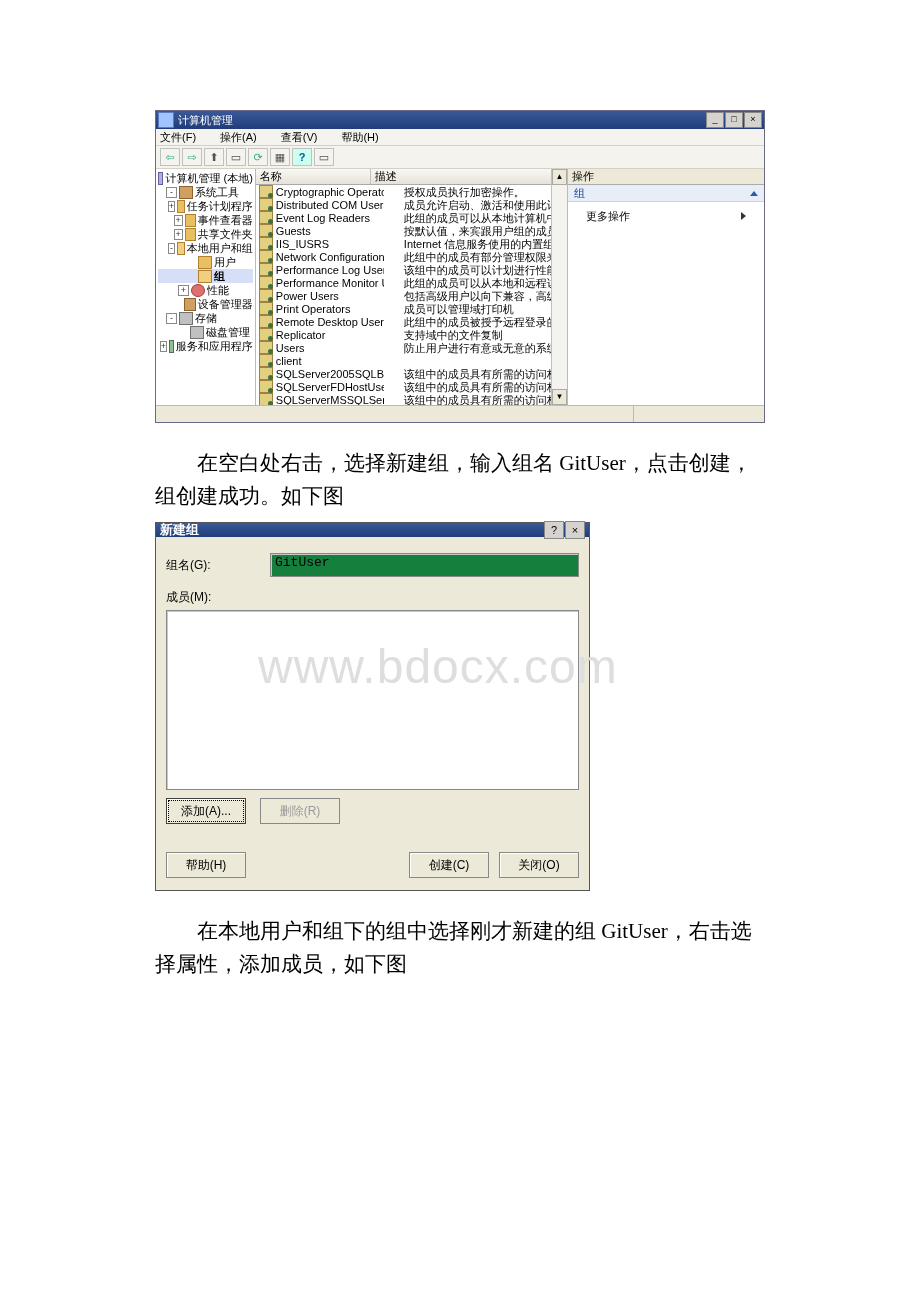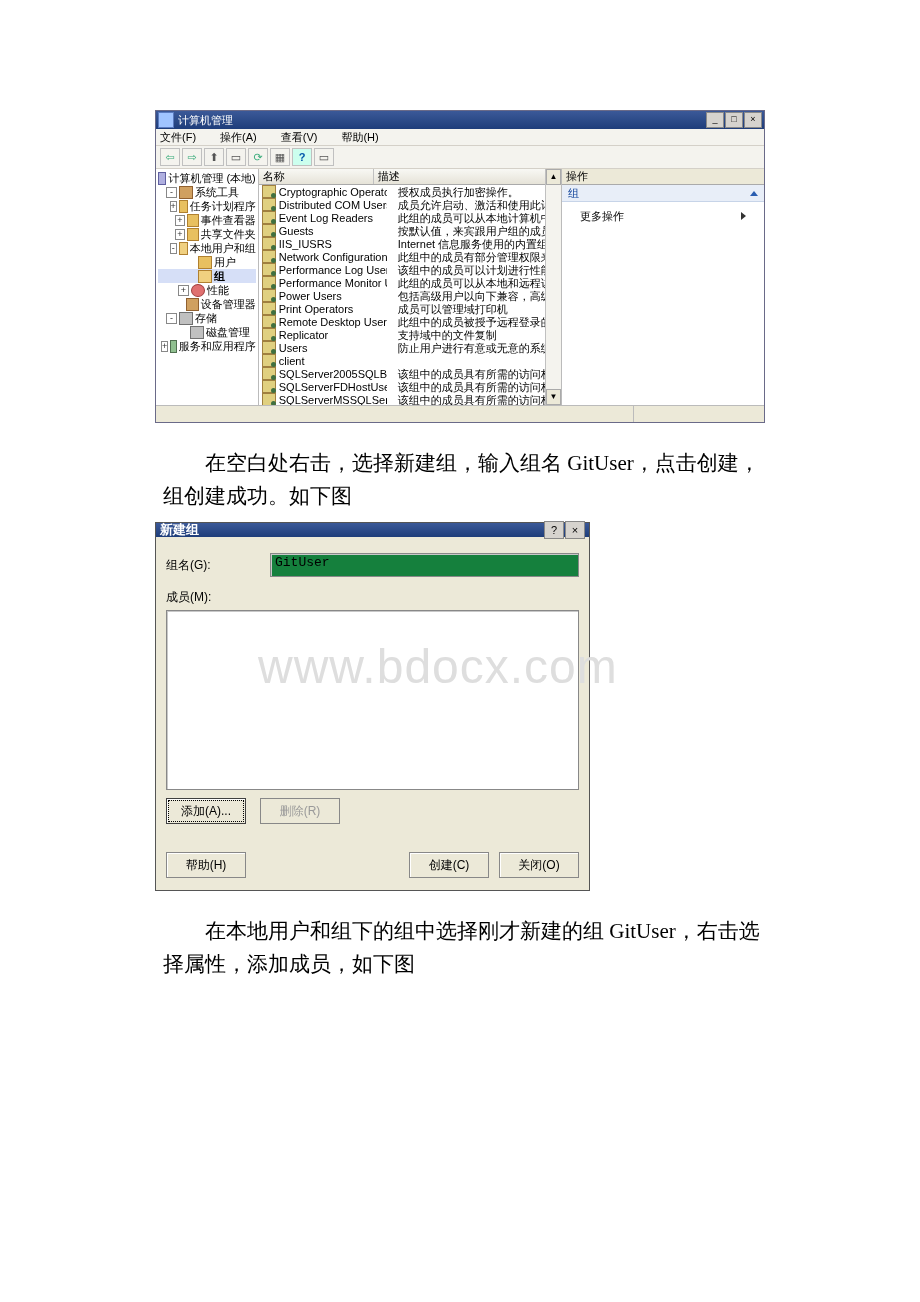--- a/index.html
+++ b/index.html
@@ -157,21 +157,21 @@
   }
   .lr .grp-icon::after {
     content: "";
     position: absolute;
     width: 5px; height: 5px;
     background: #407040;
     border-radius: 50%;
     right: -1px; bottom: -1px;
   }
   .lr .c1 { width: 108px; overflow: hidden; white-space: nowrap; text-overflow: clip; }
-  .lr .c2 { flex: 1; overflow: hidden; white-space: nowrap; padding-left: 11px; }
+  .lr .c2 { flex: 1; overflow: hidden; white-space: nowrap; padding-left: 20px; }
   .vscroll {
     width: 15px;
     border-left: 1px solid #c0c0c0;
     background: #ece9d8;
     display: flex;
     flex-direction: column;
     position: absolute;
     right: 0; top: 0; bottom: 0;
   }
   .vscroll .sb-btn {
@@ -238,21 +238,21 @@
     flex: 1;
   }
   .statusbar div:last-child { flex: 0 0 130px; border-right: none; }
 
   
   .para {
     font-family: "SimSun", serif;
     font-size: 21px;
     line-height: 1.55;
     color: #000;
-    margin: 24px 0 10px 8px;
+    margin: 24px 0 10px 0;
     text-indent: 2em;
   }
 
   
   .dlg {
     width: 433px;
     border: 1px solid #555;
     background: #ece9d8;
     font-family: Tahoma, "SimSun", Arial, sans-serif;
     font-size: 12px;

